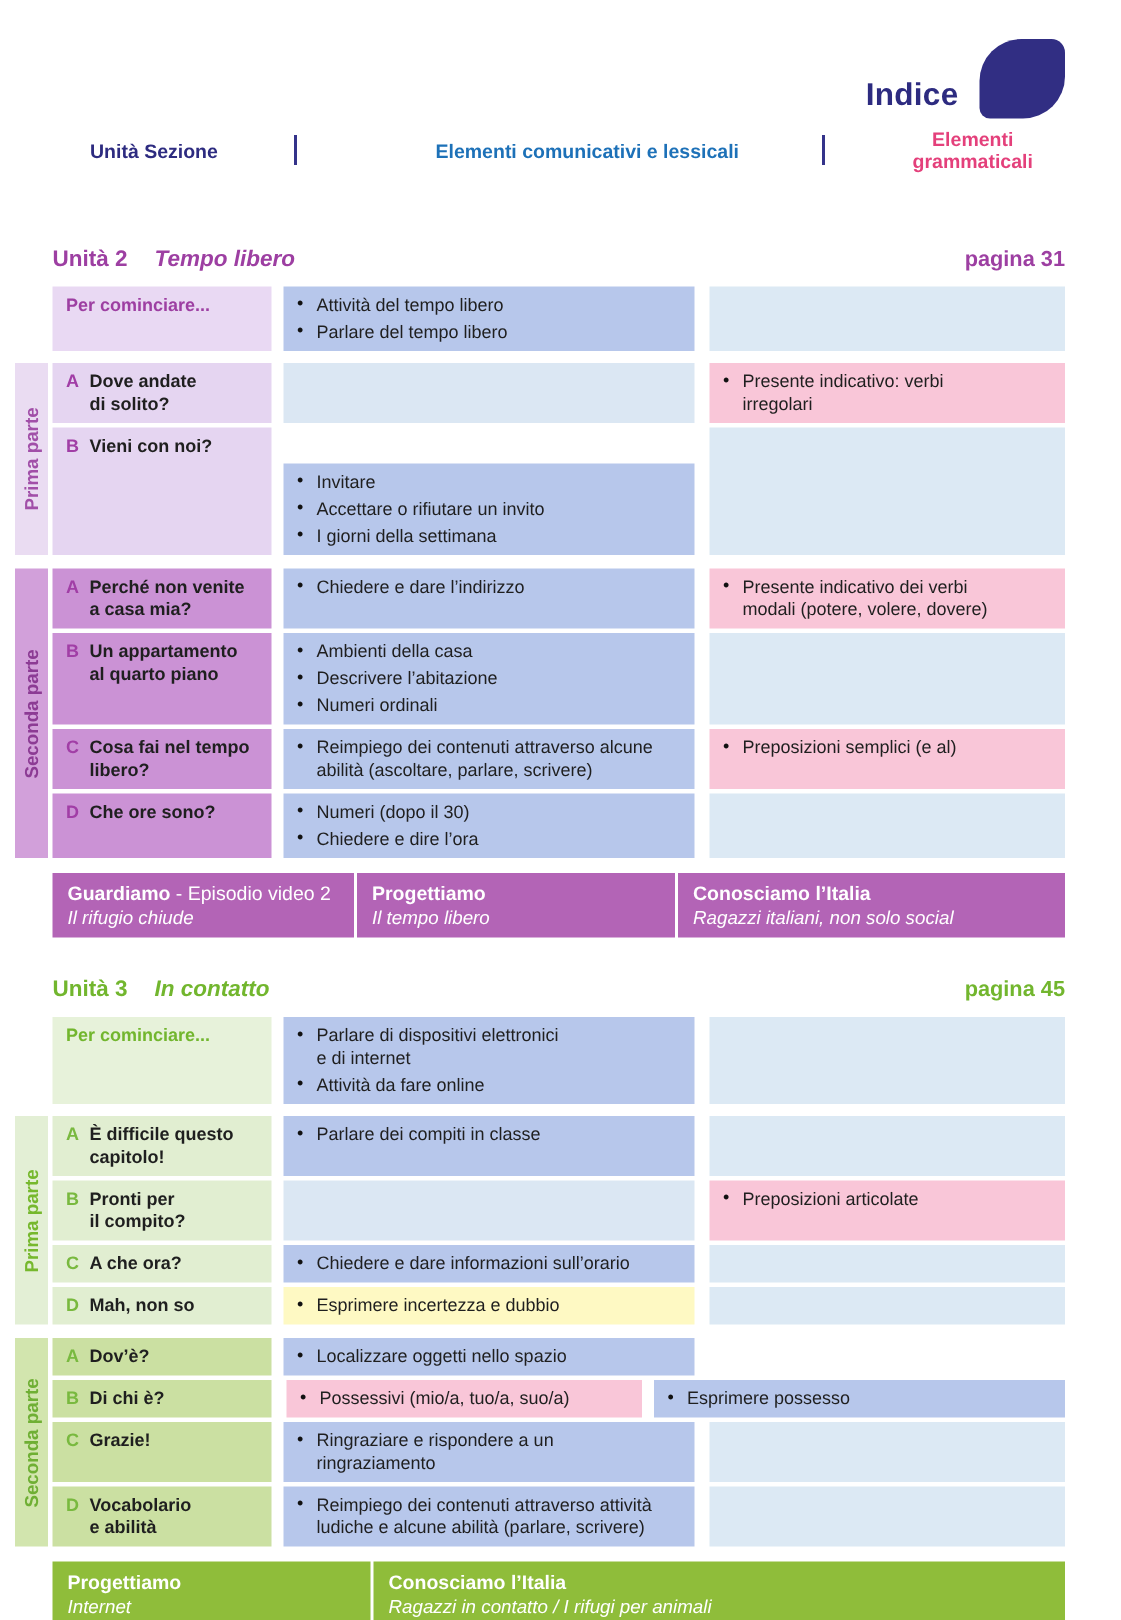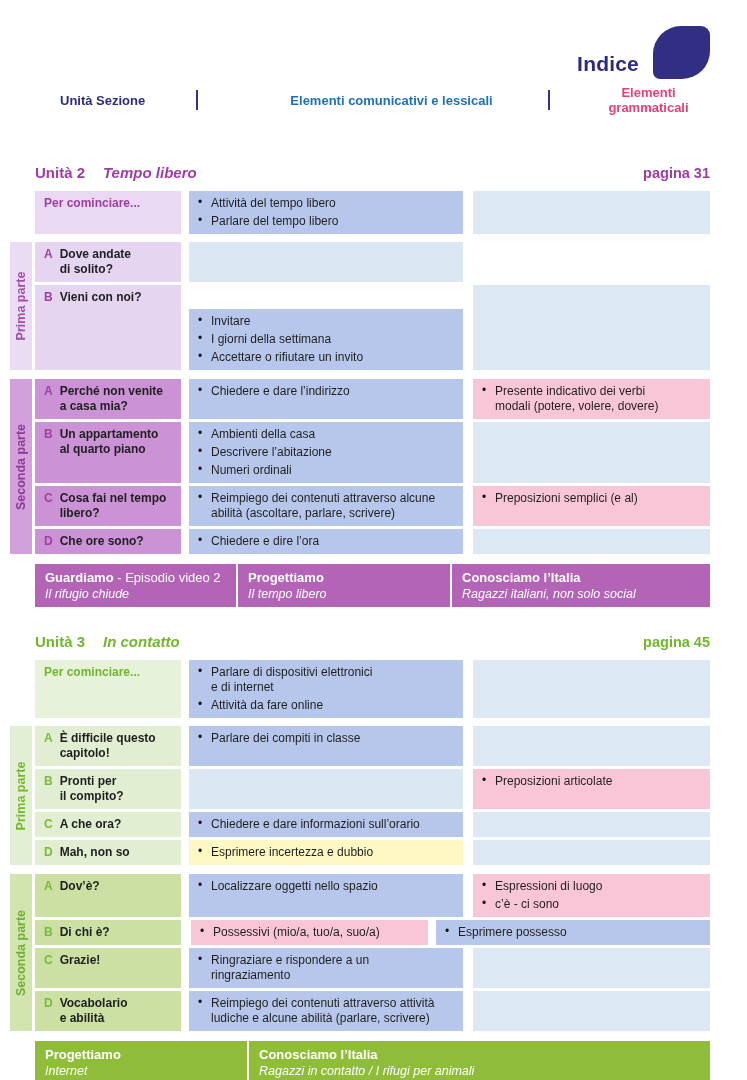--- a/index.html
+++ b/index.html
@@ -105,31 +105,37 @@
             <span class="strip-label" style="color: rgb(161, 79, 168);">Prima parte</span>
           </div>
           <div class="rows">
             <div class="row">
               <div class="cell section-cell" style="background: rgb(229, 213, 241);">
                 <span class="letter" style="color: rgb(161, 62, 166);">A</span>
                 <span class="sec-label">Dove andate
 di solito?</span>
               </div>
               <div class="cell list-cell cell-comm" style="background: rgb(219, 231, 243);"></div>
+              <div class="cell list-cell cell-gram" style="background: rgb(249, 198, 216);">
+                <ul class="blist">
+                  <li class="bitem">Presente indicativo: verbi
+irregolari</li>
+                </ul>
+              </div>
             </div>
             <div class="row">
               <div class="cell section-cell" style="background: rgb(229, 213, 241);">
                 <span class="letter" style="color: rgb(161, 62, 166);">B</span>
                 <span class="sec-label">Vieni con noi?</span>
               </div>
               <div class="cell list-cell cell-comm" style="background: rgb(183, 199, 235); margin-top: 24px;">
                 <ul class="blist">
                   <li class="bitem">Invitare</li>
+                  <li class="bitem">Accettare o rifiutare un invito</li>
                   <li class="bitem">I giorni della settimana</li>
-                  <li class="bitem">Accettare o rifiutare un invito</li>
                 </ul>
               </div>
               <div class="cell list-cell cell-gram" style="background: rgb(220, 233, 244);"></div>
             </div>
           </div>
         </div>
         <div class="group g2">
           <div class="strip" style="background: rgb(210, 160, 218);">
             <span class="strip-label" style="color: rgb(140, 59, 148);">Seconda parte</span>
           </div>
@@ -185,20 +191,21 @@
                 </ul>
               </div>
             </div>
             <div class="row">
               <div class="cell section-cell" style="background: rgb(203, 146, 213);">
                 <span class="letter" style="color: rgb(161, 62, 166);">D</span>
                 <span class="sec-label">Che ore sono?</span>
               </div>
               <div class="cell list-cell cell-comm" style="background: rgb(183, 199, 235);">
                 <ul class="blist">
+                  <li class="bitem">Numeri (dopo il 30)</li>
                   <li class="bitem">Chiedere e dire l’ora</li>
                 </ul>
               </div>
               <div class="cell list-cell cell-gram" style="background: rgb(220, 233, 244);"></div>
             </div>
           </div>
         </div>
       </div>
       <div class="unit-footer">
         <div class="fcell f0" style="background: rgb(179, 100, 182);">
@@ -298,26 +305,20 @@
           </div>
           <div class="rows">
             <div class="row">
               <div class="cell section-cell" style="background: rgb(203, 224, 162);">
                 <span class="letter" style="color: rgb(121, 185, 63);">A</span>
                 <span class="sec-label">Dov’è?</span>
               </div>
               <div class="cell list-cell cell-comm" style="background: rgb(183, 199, 235);">
                 <ul class="blist">
                   <li class="bitem">Localizzare oggetti nello spazio</li>
-                </ul>
-              </div>
-              <div class="cell list-cell cell-gram" style="background: rgb(249, 198, 216);">
-                <ul class="blist">
-                  <li class="bitem">Espressioni di luogo</li>
-                  <li class="bitem">c’è - ci sono</li>
                 </ul>
               </div>
             </div>
             <div class="row">
               <div class="cell section-cell" style="background: rgb(203, 224, 162);">
                 <span class="letter" style="color: rgb(121, 185, 63);">B</span>
                 <span class="sec-label">Di chi è?</span>
               </div>
               <div class="cell list-cell cell-gram" style="background: rgb(249, 198, 216);">
                 <ul class="blist">

